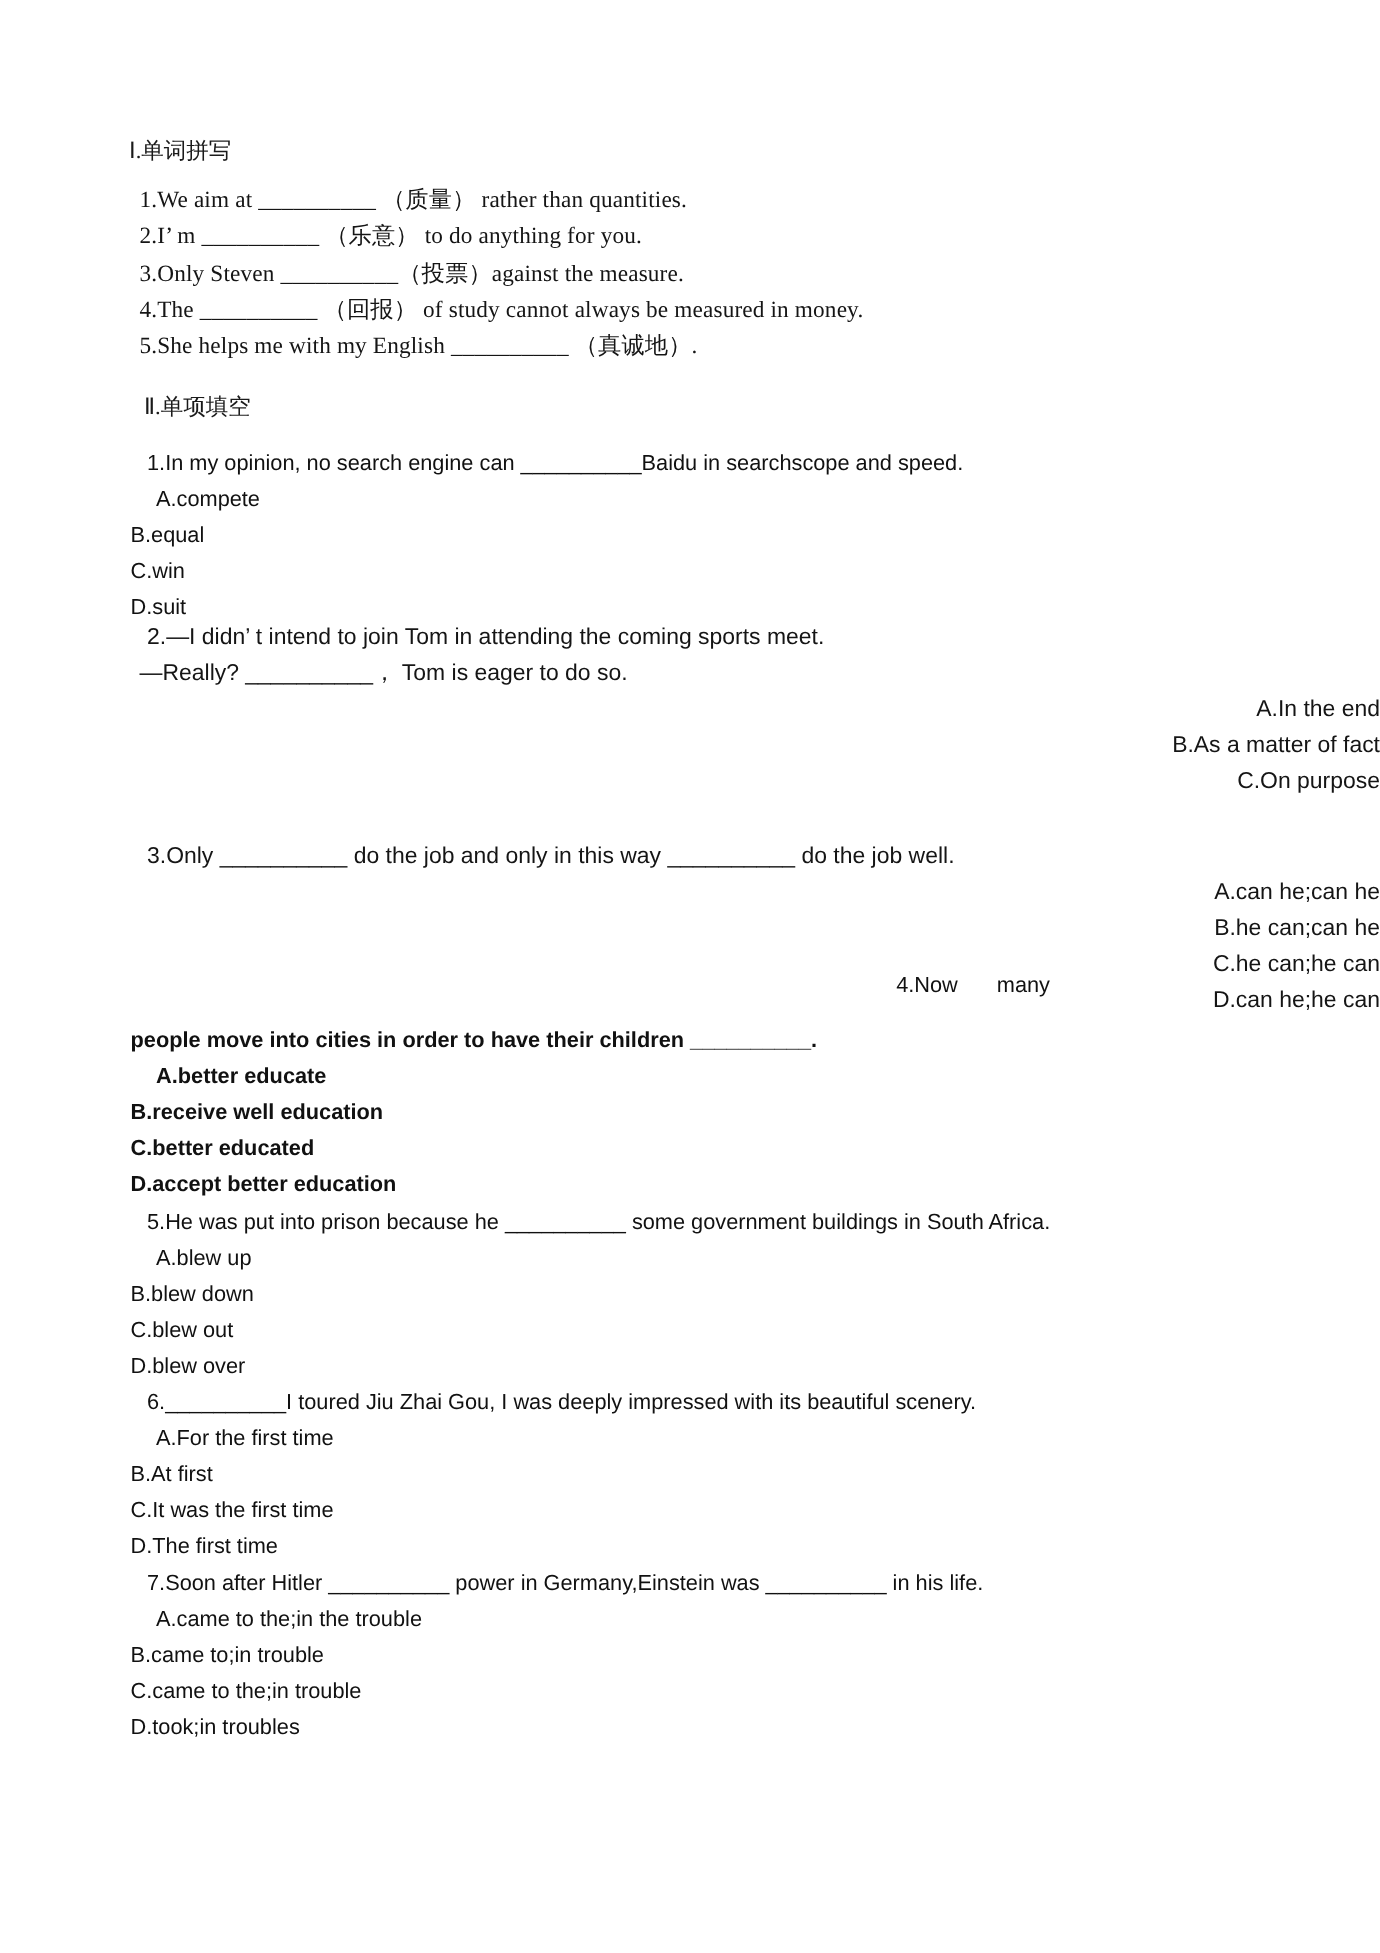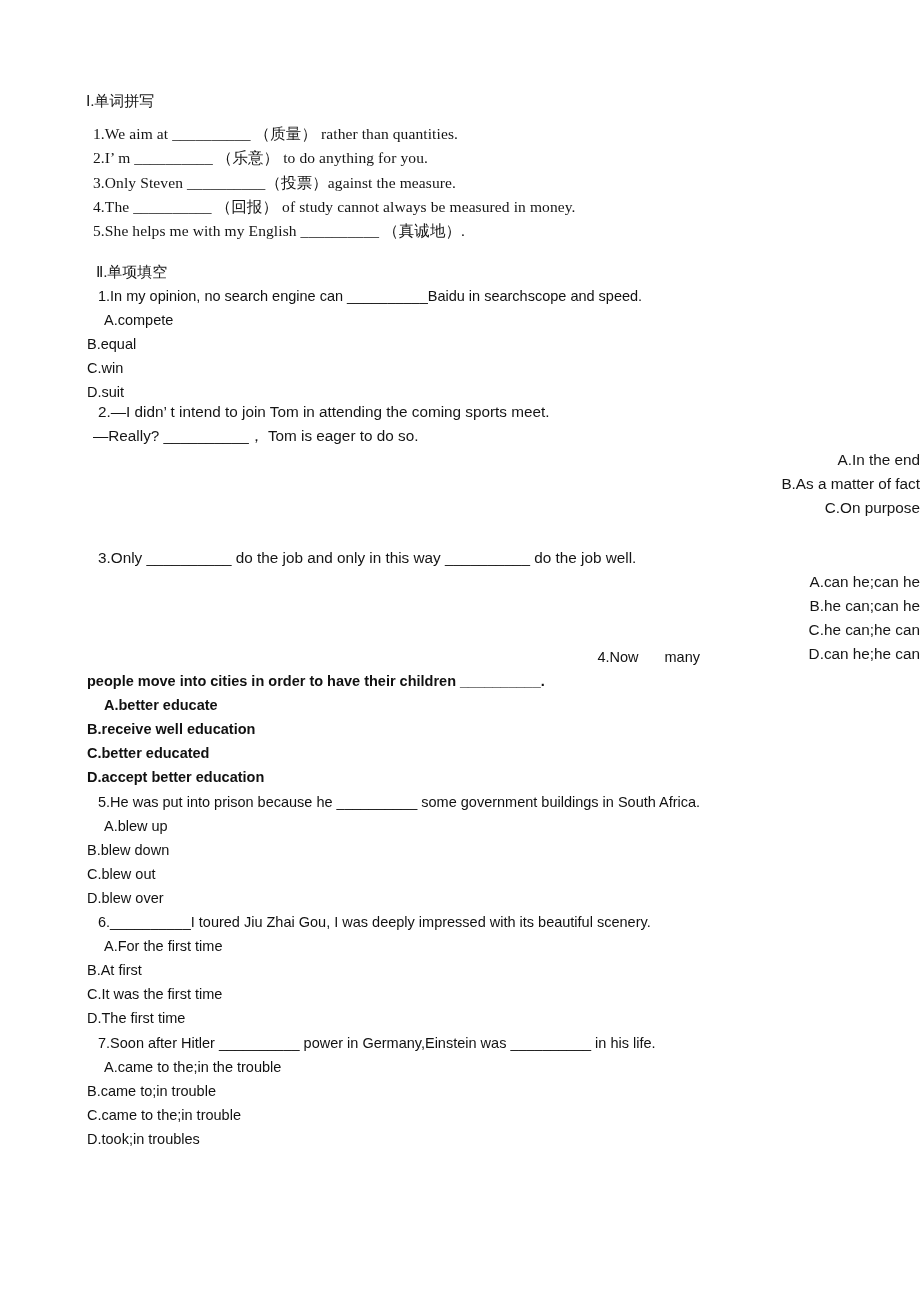--- a/index.html
+++ b/index.html
@@ -51,21 +51,21 @@
   .spelling-item {
     font-family: "Liberation Serif", serif;
     font-size: 15.5px;
     line-height: 24.3px;
     color: #151515;
     white-space: nowrap;
     letter-spacing: 0.1px;
   }
 
   
-  .q-block { position: absolute; left: 0; width: 920px; }
+  .q-block { position: absolute; left: 0; width: 920px; margin-top: 13px; }
   .q-stem {
     font-size: 14.5px;
     line-height: 24px;
     color: #111111;
     white-space: nowrap;
   }
   .q-stem.serif-stem { font-size: 15.3px; color: #151515; }
 
   .opt {
     font-size: 14.5px;

